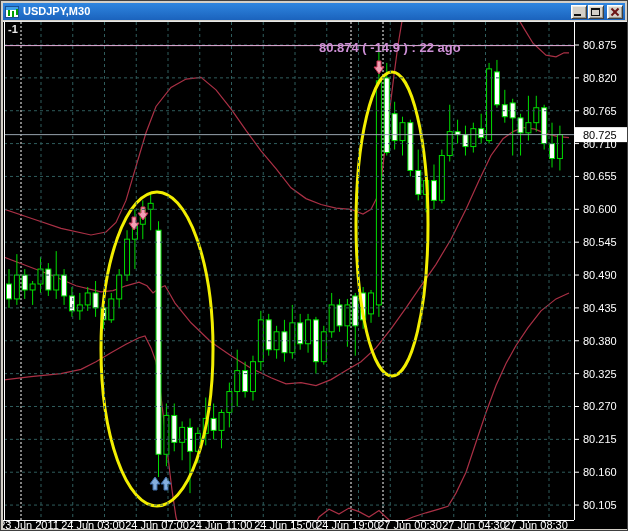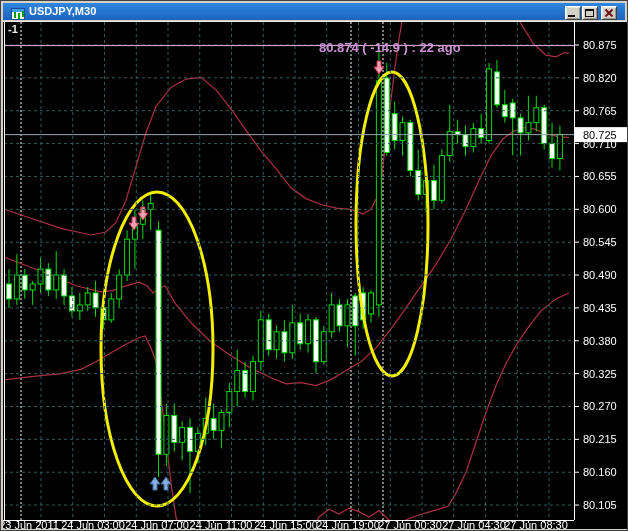--- a/index.html
+++ b/index.html
@@ -1,18 +1,18 @@
 <!DOCTYPE html>
 <html><head>
 <meta charset="utf-8">
 <style>
   html,body{margin:0;padding:0;background:#808080;}
   *{box-sizing:border-box;}
   .window{width:628px;height:531px;background:#d4d0c8;padding:2px;font-family:"Liberation Sans",sans-serif;position:relative;border:1px solid #404040;}
-  .titlebar{height:17px;background:linear-gradient(180deg,#2f86e0,#1b63bd);display:flex;align-items:flex-end;padding:0 8px;}
+  .titlebar{height:17px;background:linear-gradient(180deg,#2f86e0,#1b63bd);display:flex;align-items:center;padding:0 2px;}
   .titleicon{width:14px;height:12px;background:#fff;border:1px solid #1a4f94;margin-right:4px;position:relative;flex:0 0 auto;}
   .titleicon:before{content:"";position:absolute;left:0;top:0;right:0;height:3px;background:#3fa0e8;}
   .titleicon:after{content:"";position:absolute;left:2px;bottom:1px;width:2px;height:6px;background:#00a000;box-shadow:4px 1px 0 #00a000,8px -1px 0 #00a000;}
   .titletext{color:#fff;font-size:11px;font-weight:bold;flex:1;white-space:nowrap;line-height:17px;}
   .winbtn{width:16px;height:14px;background:#d4d0c8;border:1px solid;border-color:#fff #404040 #404040 #fff;box-shadow:inset 1px 1px 0 #ecebe5,inset -1px -1px 0 #9a9689;margin-left:1px;position:relative;cursor:pointer;flex:0 0 auto;}
   .winbtn.close{margin-left:3px;}
   .glyph-min{position:absolute;left:2px;bottom:2px;width:7px;height:2px;background:#101010;}
   .glyph-max{position:absolute;left:2px;top:2px;width:9px;height:8px;border:1px solid #101010;border-top-width:2px;}
   .glyph-x1,.glyph-x2{position:absolute;left:2px;top:5px;width:10px;height:2px;background:#6d1515;}
   .glyph-x1{transform:rotate(45deg);}

